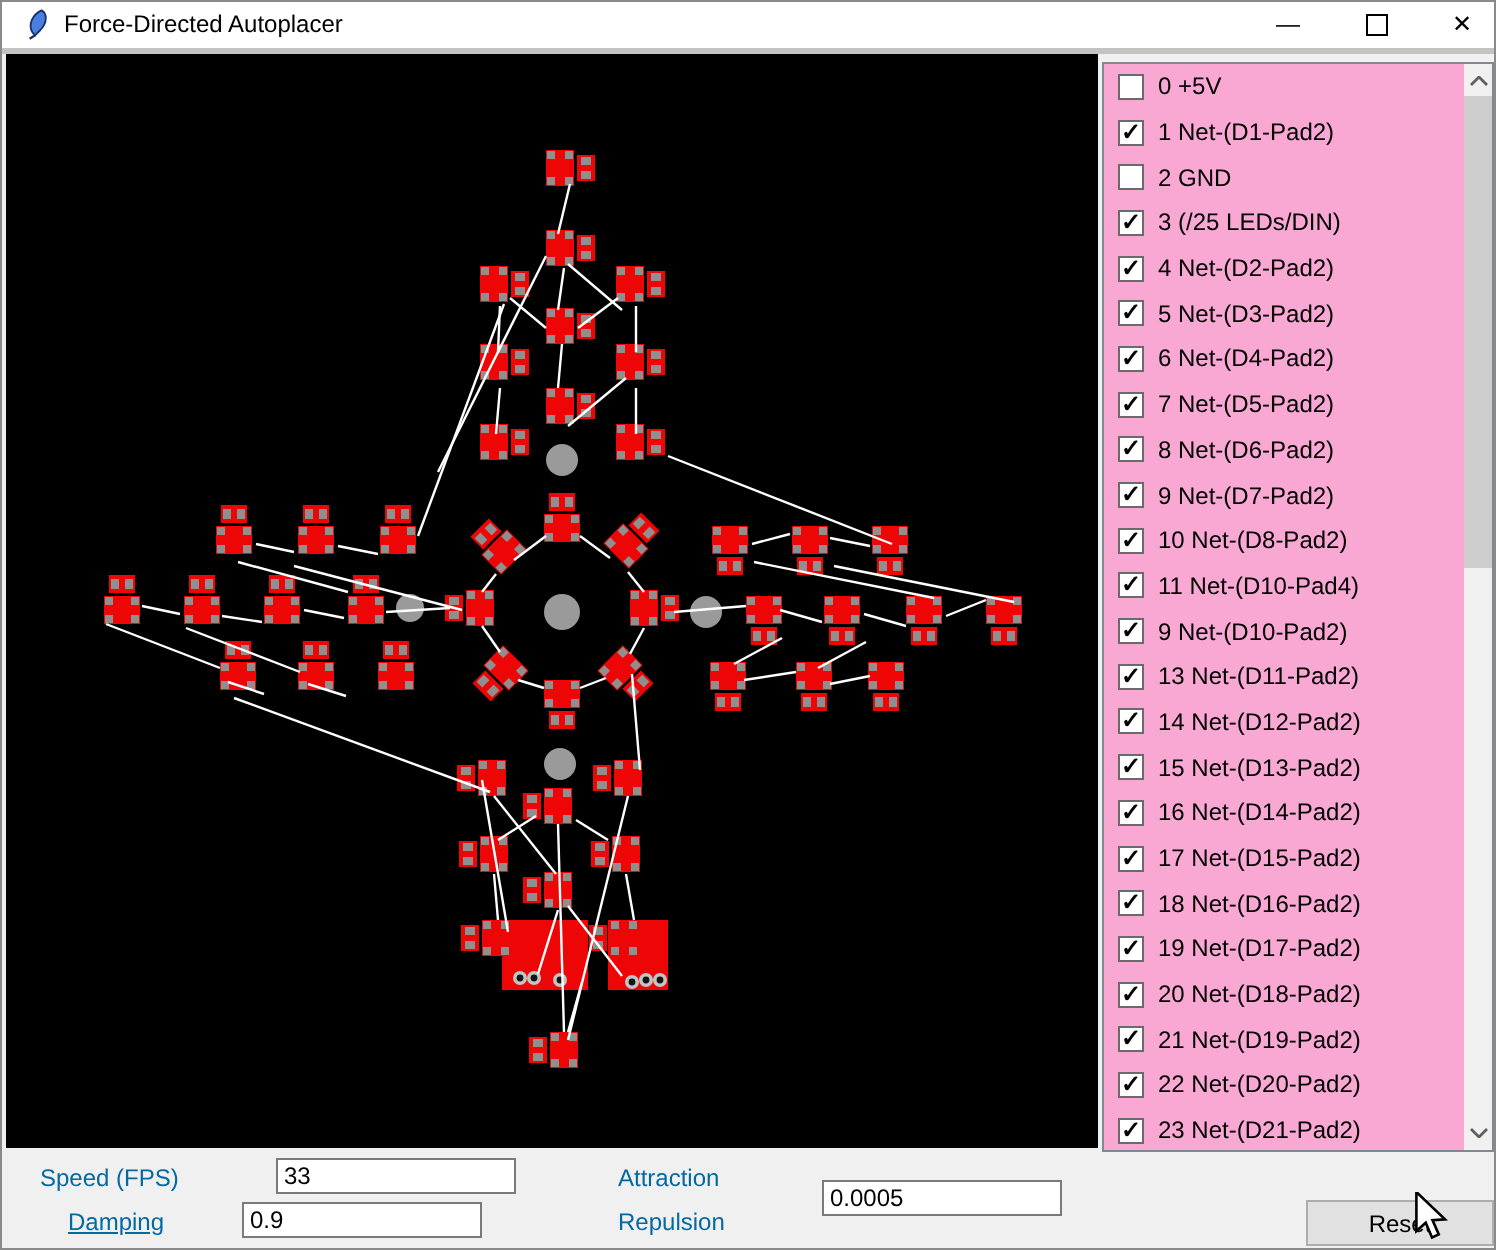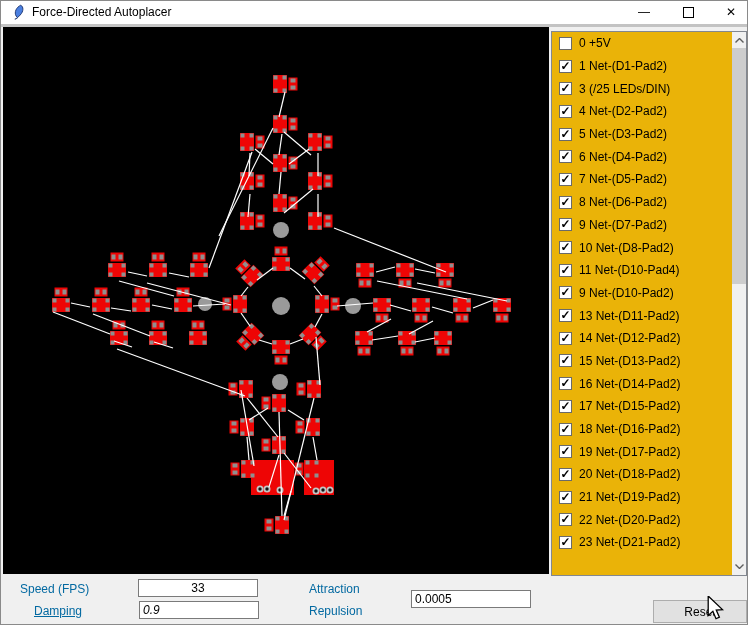--- a/index.html
+++ b/index.html
@@ -11,21 +11,21 @@
   #title-text{position:absolute;left:31px;top:0;height:23px;line-height:23px;font-size:12px;color:#000;}
   .tb-btn{position:absolute;top:0;width:30px;height:23px;text-align:center;line-height:23px;font-size:12px;color:#000;}
   #btn-min{left:628px;}
   #btn-max{left:672px;}
   #btn-close{left:715px;}
   #btn-max .box{display:inline-block;width:9px;height:9px;border:1px solid #000;margin-top:6px;}
   #title-strip{position:absolute;left:0;top:23px;width:100%;height:3px;background:#c3c3c3;}
   
   #canvas{position:absolute;left:2px;top:26px;width:546px;height:547px;background:#000;}
   
-  #netpanel{position:absolute;left:550px;top:30px;width:196px;height:545px;background:#eab308;border:1px solid #828790;box-sizing:border-box;overflow:hidden;}
+  #netpanel{position:absolute;left:550px;top:30px;width:196px;height:545px;background:#f9a8d4;border:1px solid #828790;box-sizing:border-box;overflow:hidden;}
   .net-item{position:relative;height:22.7px;display:flex;align-items:center;padding-left:7px;}
   .cb{width:11px;height:11px;border:1px solid #6a6a6a;background:#fff;margin-right:7px;flex:0 0 auto;
       font-size:12px;line-height:10px;font-weight:bold;color:#000;text-align:center;}
   .lbl{font-size:12px;color:#000;white-space:nowrap;}
   
   #scrollbar{position:absolute;top:0;right:0;width:14px;height:100%;background:#f0f0f0;}
   #sb-up,#sb-down{position:absolute;left:0;width:14px;height:17px;display:flex;align-items:center;justify-content:center;}
   #sb-up{top:0;} #sb-down{bottom:0;}
   #sb-thumb{position:absolute;left:0;top:16px;width:14px;height:236px;background:#cdcdcd;}
   
@@ -699,20 +699,24 @@
     <div id="net-items">
         <div class="net-item">
           <span class="cb"></span>
           <span class="lbl">0 +5V</span>
         </div>
         <div class="net-item">
           <span class="cb">✓</span>
           <span class="lbl">1 Net-(D1-Pad2)</span>
         </div>
         <div class="net-item">
+          <span class="cb"></span>
+          <span class="lbl">2 GND</span>
+        </div>
+        <div class="net-item">
           <span class="cb">✓</span>
           <span class="lbl">3 (/25 LEDs/DIN)</span>
         </div>
         <div class="net-item">
           <span class="cb">✓</span>
           <span class="lbl">4 Net-(D2-Pad2)</span>
         </div>
         <div class="net-item">
           <span class="cb">✓</span>
           <span class="lbl">5 Net-(D3-Pad2)</span>
@@ -799,23 +803,23 @@
       <div id="sb-thumb"></div>
       <div id="sb-down">
         <svg width="9" height="5" viewBox="0 0 9 5">
             <polyline points="0.5,0.5 4.5,4.5 8.5,0.5" fill="none" stroke="#5e5e5e" stroke-width="1.4"></polyline>
           </svg>
       </div>
     </div>
   </div>
 
   <span class="fld-label" style="left:19px;top:581px;">Speed (FPS)</span>
-  <input class="fld-input" style="left: 137px; top: 578px; text-align: center;" value="33">
+  <input class="fld-input" style="left: 137px; top: 578px;" value="33">
   <span class="fld-label" style="left:33px;top:603px;text-decoration:underline;">Damping</span>
-  <input class="fld-input" style="left: 138px; top: 600px; font-style: italic;" value="0.9">
+  <input class="fld-input" style="left: 120px; top: 600px;" value="0.9">
   <span class="fld-label" style="left:308px;top:581px;">Attraction</span>
   <input class="fld-input" style="left: 410px; top: 589px;" value="0.0005">
   <span class="fld-label" style="left:308px;top:603px;">Repulsion</span>
   <button id="reset-btn">Reset</button>
 
   <svg id="cursor" viewBox="0 0 14 20">
     <polygon points="1,0 1,15 4.6,11.8 7,17.5 9.6,16.3 7.2,10.8 12,10.5" fill="#ffffff" stroke="#000000" stroke-width="1"></polygon>
   </svg>
 
 </div>

